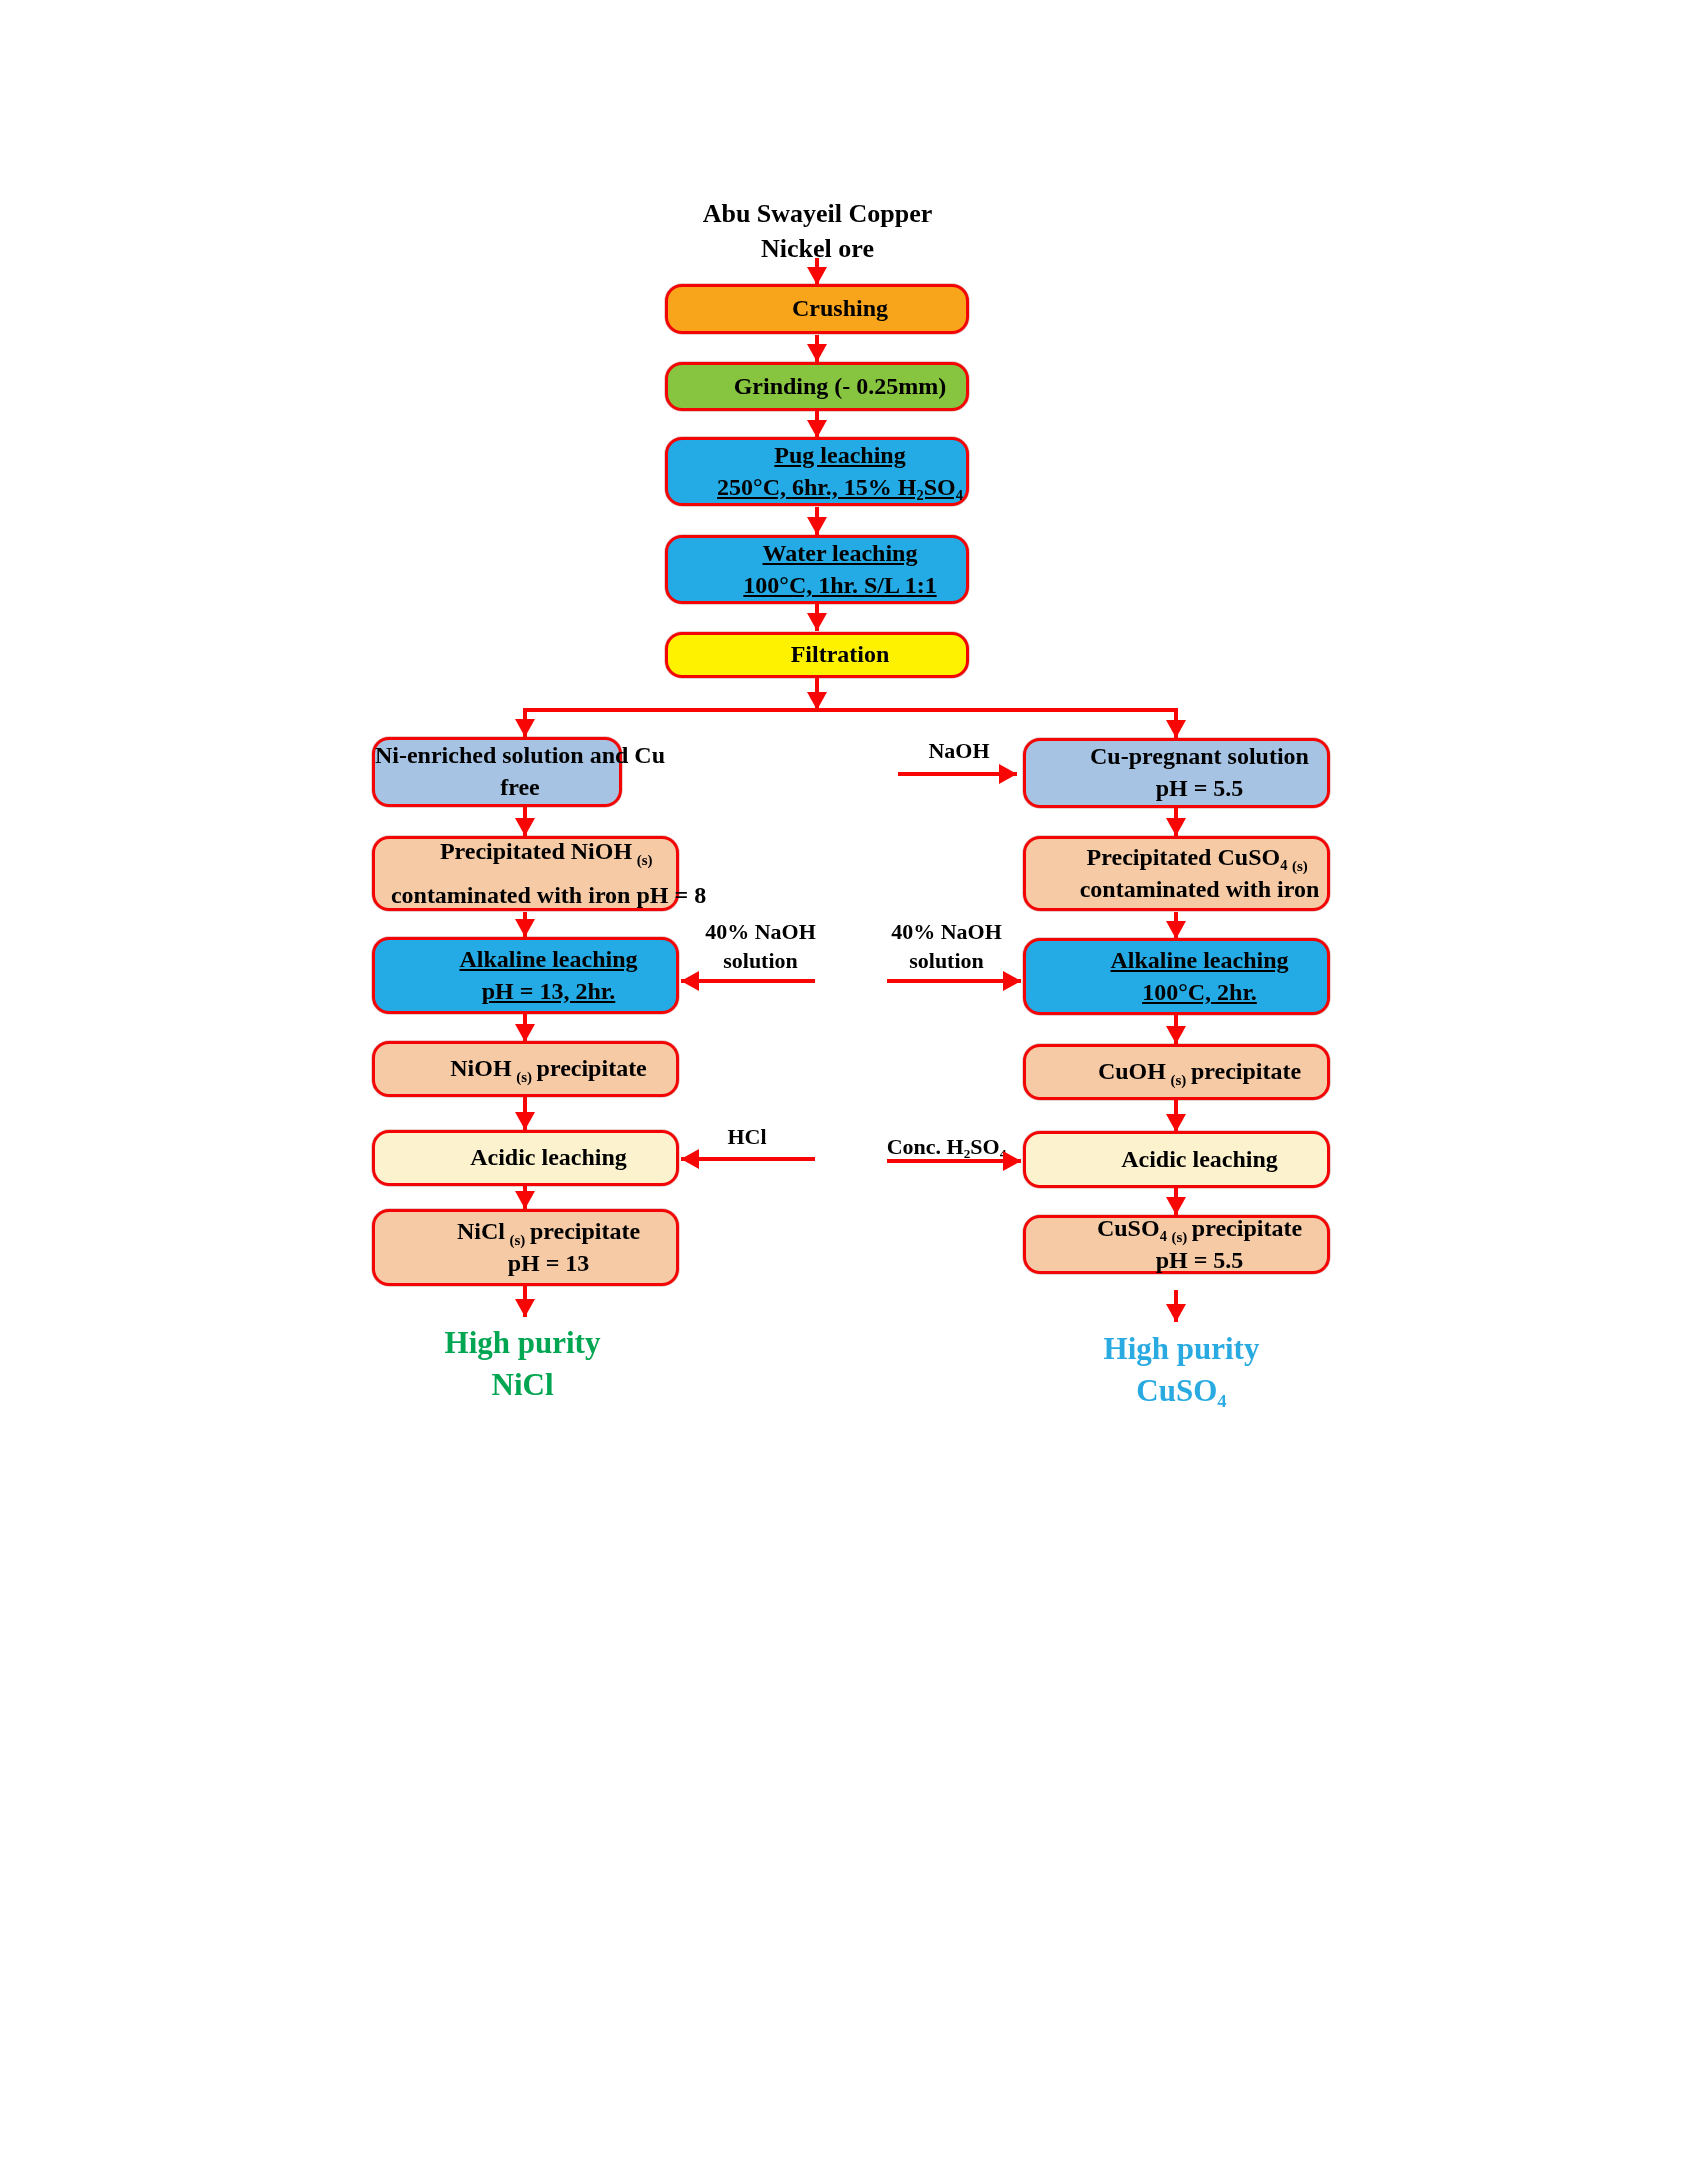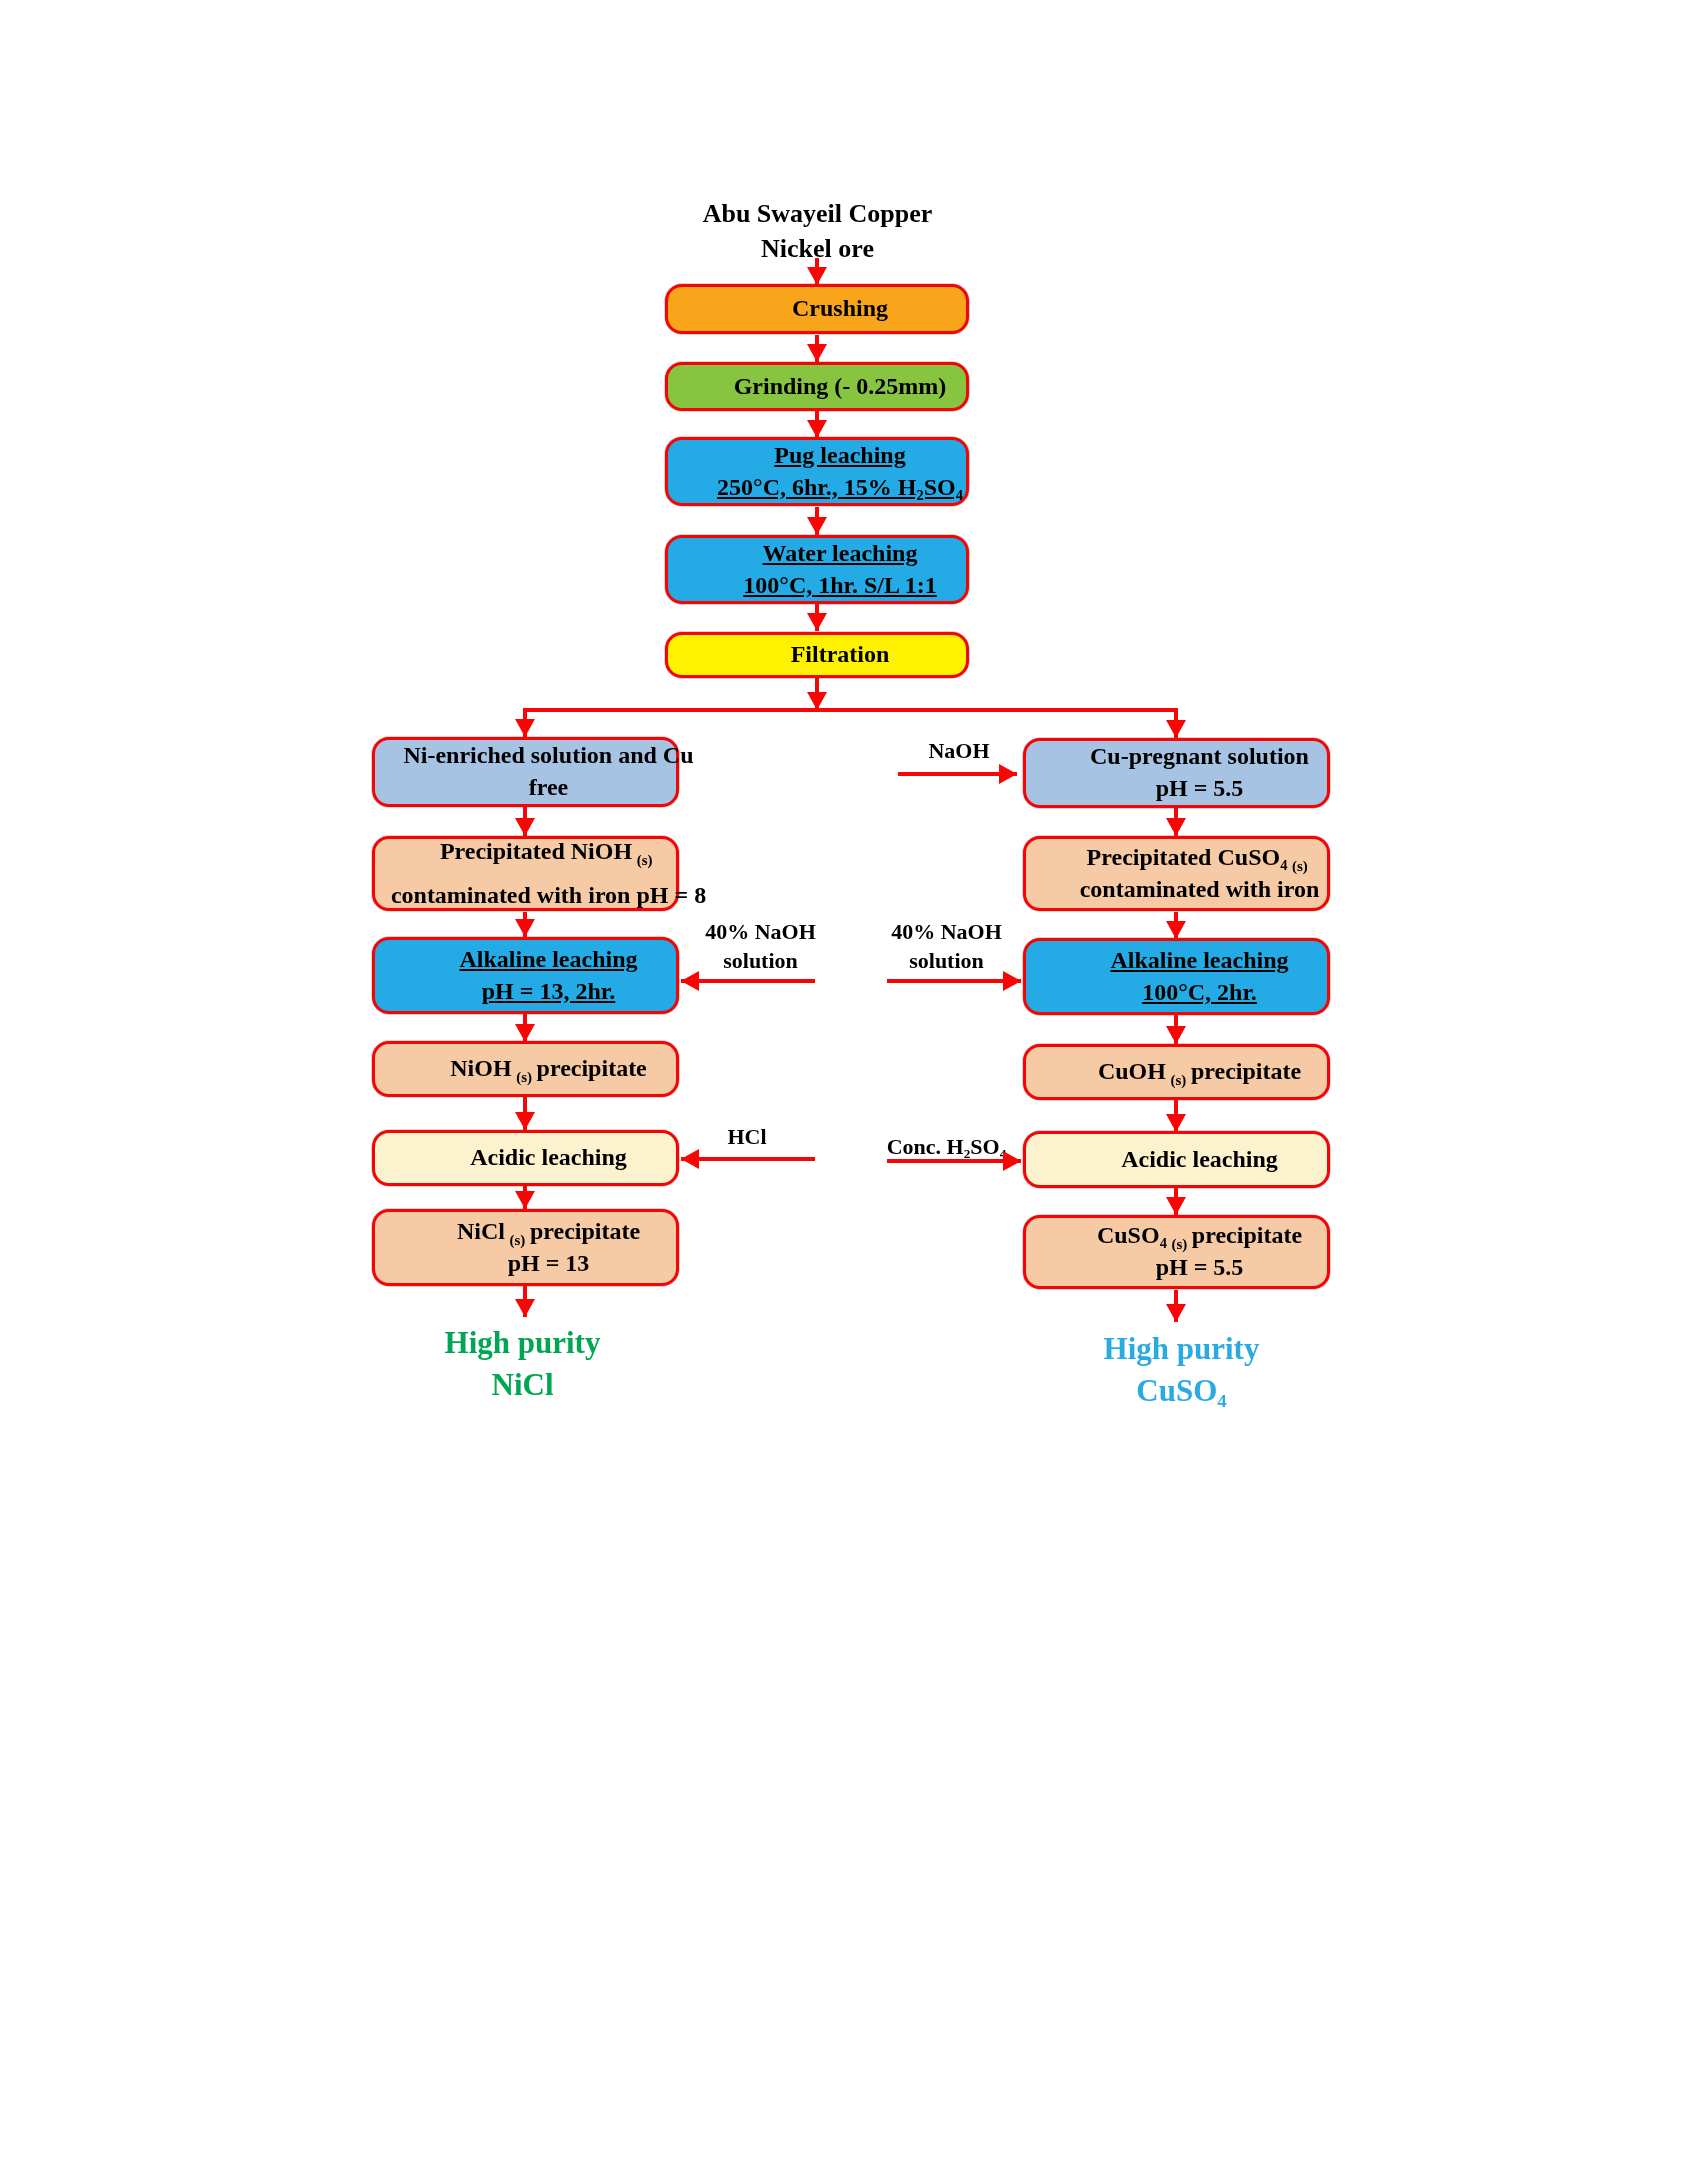--- a/index.html
+++ b/index.html
@@ -78,21 +78,21 @@
 
   <div class="node blue" style="left:665px;top:535px;width:304px;height:69px;">
     <div class="ln">Water leaching</div>
     <div class="ln">100°C, 1hr. S/L 1:1</div>
   </div>
 
   <div class="node yellow" style="left:665px;top:632px;width:304px;height:46px;">
     <div class="ln">Filtration</div>
   </div>
 
-  <div class="node lightblue" style="left:372px;top:737px;width:307px;height:70px;">
+  <div class="node lightblue" style="left:372px;top:737px;width:250px;height:70px;">
     <div class="ln">Ni-enriched solution and Cu</div>
     <div class="ln">free</div>
   </div>
 
   <div class="node peach" style="left:372px;top:836px;width:307px;height:75px;gap:12px;">
     <div class="ln"><span>Precipitated NiOH</span><span class="sub">(s)</span></div>
     <div class="ln">contaminated with iron pH = 8</div>
   </div>
 
   <div class="node blue" style="left:372px;top:937px;width:307px;height:77px;">
@@ -134,21 +134,21 @@
   </div>
 
   <div class="node peach" style="left:1023px;top:1044px;width:307px;height:56px;">
     <div class="ln"><span>CuOH</span><span class="sub">(s)</span><span>precipitate</span></div>
   </div>
 
   <div class="node cream" style="left:1023px;top:1131px;width:307px;height:57px;">
     <div class="ln">Acidic leaching</div>
   </div>
 
-  <div class="node peach" style="left:1023px;top:1215px;width:307px;height:74px;">
+  <div class="node peach" style="left:1023px;top:1215px;width:307px;height:59px;">
     <div class="ln"><span>CuSO₄</span><span class="sub">(s)</span><span>precipitate</span></div>
     <div class="ln">pH = 5.5</div>
   </div>
 
   <div class="output out-cyan" style="left:1049px;top:1328px;width:265px;">
     <div>High purity</div>
     <div>CuSO₄</div>
   </div>
 
   <div class="flabel" style="left:893px;top:737px;width:132px;">NaOH</div>

